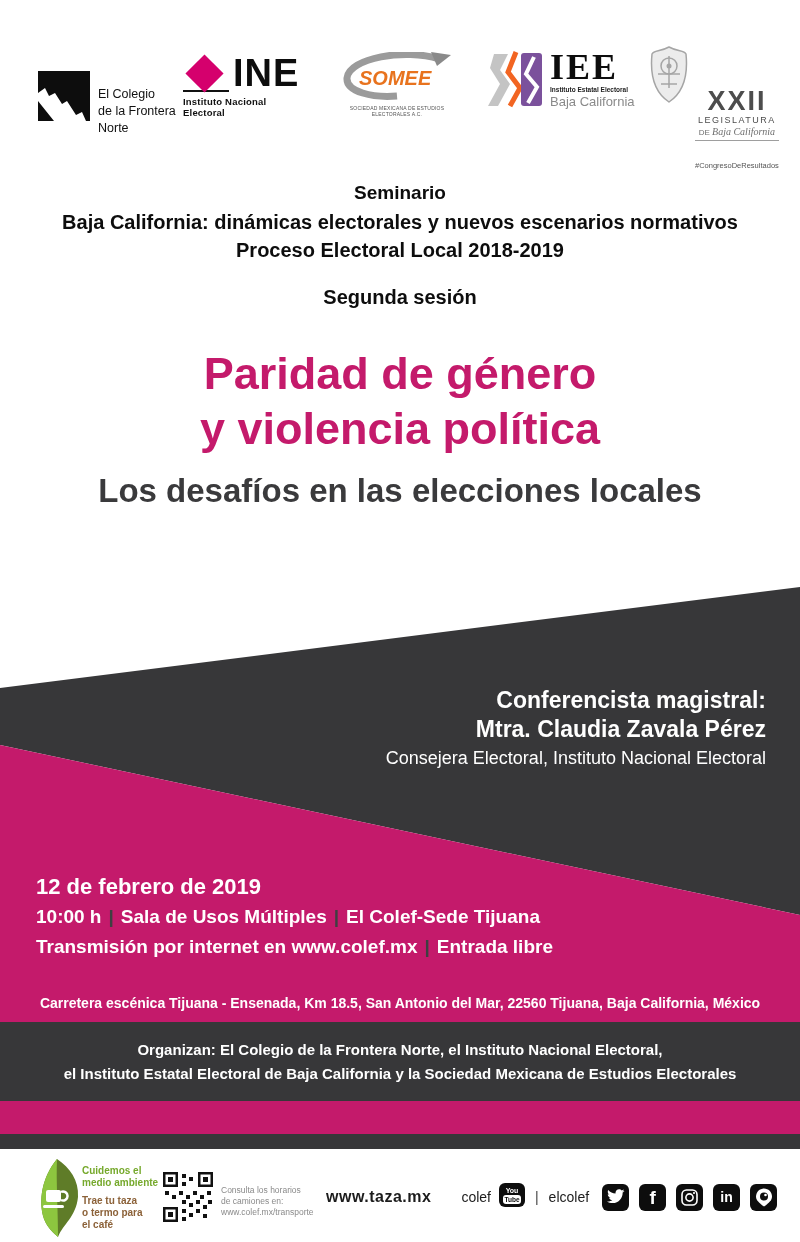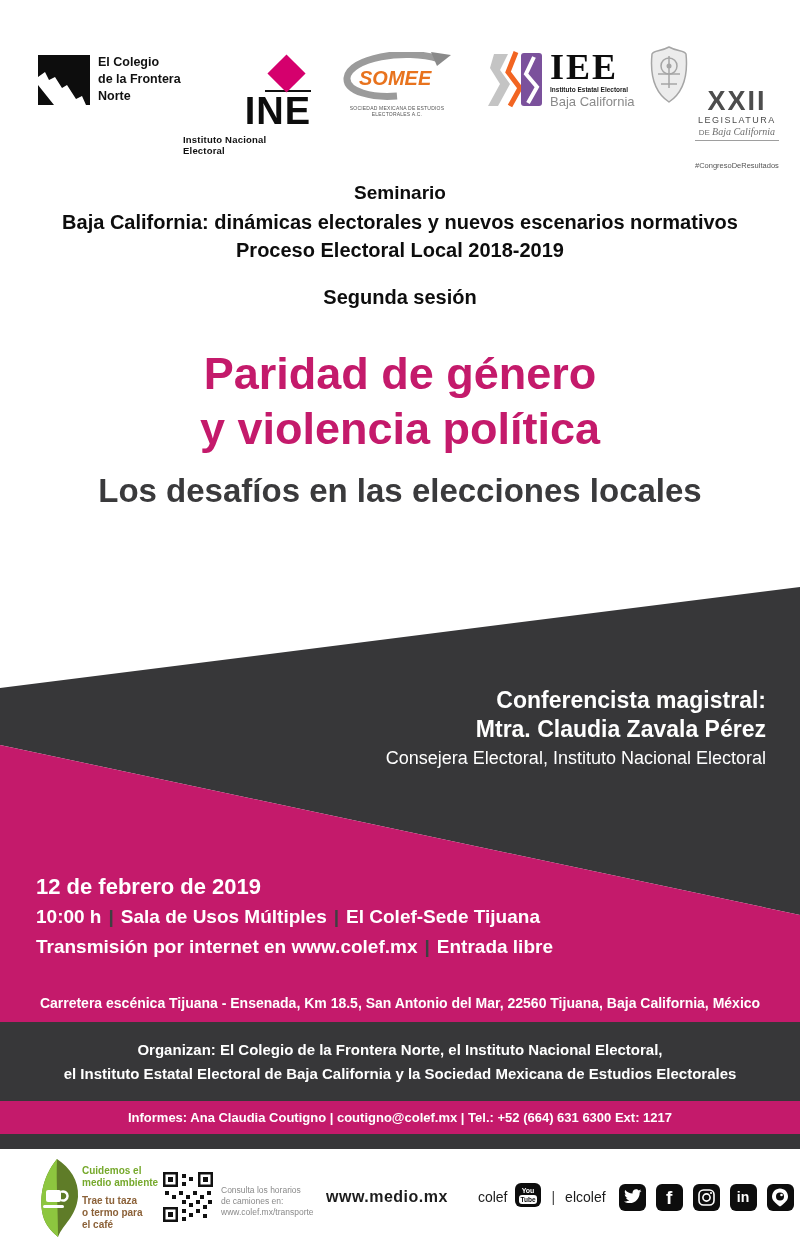--- a/index.html
+++ b/index.html
@@ -13,23 +13,23 @@
   body{font-family:"Liberation Sans", sans-serif;}
   .poster{position:relative;width:800px;height:1242px;background:#fff;overflow:hidden;}
 
   
   .bg-svg{position:absolute;left:0;top:0;z-index:0;}
 
   
   .logos{position:absolute;left:0;top:0;width:800px;height:130px;z-index:2;}
   .logo{position:absolute;}
   .colef-logo{left:38px;top:54px;display:flex;align-items:center;}
-  .colef-text{margin-left:8px;font-size:12.5px;font-weight:bold;color:#111;line-height:17px;}
+  .colef-text{margin-left:8px;font-size:12.5px;font-weight:normal;color:#111;line-height:17px;margin-top:32px;}
   .ine-logo{left:183px;top:54px;width:128px;}
-  .ine-row{display:flex;align-items:flex-end;flex-direction:column;}
+  .ine-row{display:flex;align-items:flex-end;}
   .ine-diamond-wrap{width:46px;height:38px;position:relative;border-bottom:2px solid #111;}
   .ine-diamond{position:absolute;left:8px;top:6px;width:27px;height:27px;background:#D5006D;transform:rotate(45deg);}
   .ine-acronym{font-size:38px;font-weight:bold;color:#0d0d0d;line-height:38px;letter-spacing:1px;margin-left:4px;}
   .ine-caption{margin-top:4px;font-size:9.5px;font-weight:bold;color:#111;letter-spacing:0.2px;}
   .somee-logo{left:335px;top:52px;width:128px;}
   .somee-caption{margin-top:1px;font-size:5px;color:#555;letter-spacing:0.2px;text-align:center;width:124px;}
   .iee-logo{left:488px;top:50px;display:flex;}
   .iee-right{margin-left:6px;}
   .iee-acronym{font-family:"Liberation Serif", serif;font-weight:bold;font-size:36px;line-height:34px;color:#0d0d0d;letter-spacing:2px;}
   .iee-cap1{font-size:6.5px;font-weight:bold;color:#222;margin-top:2px;}
@@ -192,23 +192,20 @@
   <div class="event">
     <div class="event-date">12 de febrero de 2019</div>
     <div class="event-line"><span>10:00 h</span><span class="sep">|</span><span>Sala de Usos Múltiples</span><span class="sep">|</span><span>El Colef-Sede Tijuana</span></div>
     <div class="event-line"><span>Transmisión por internet en www.colef.mx</span><span class="sep">|</span><span>Entrada libre</span></div>
   </div>
   <div class="address">Carretera escénica Tijuana - Ensenada, Km 18.5, San Antonio del Mar, 22560 Tijuana, Baja California, México</div>
 
   <div class="organizers">
     <div>Organizan: El Colegio de la Frontera Norte, el Instituto Nacional Electoral,</div>
     <div>el Instituto Estatal Electoral de Baja California  y la Sociedad Mexicana de Estudios Electorales</div>
-  </div>
-  <div class="contact">
-    <div>Informes: Ana Claudia Coutigno | coutigno@colef.mx | Tel.: +52 (664) 631 6300 Ext: 1217</div>
   </div>
 
   <div class="footer">
 
     <div class="leaf-wrap">
       <svg width="44" height="82" viewBox="0 0 44 82">
         <path d="M21,2 C34,11 43,23 42,40 C40,60 27,67 22,80 C18,76 12,72 8,62 C2,44 6,20 21,2 Z" fill="#5F7C28"></path>
         <path d="M21,2 C6,20 2,44 8,62 C12,72 18,76 22,80 C22,50 20,25 21,2 Z" fill="#8DC63F"></path>
         <rect x="10" y="33" width="15" height="12" rx="2" fill="#ffffff"></rect>
         <path d="M25,35 a4.5,4.5 0 1 1 0,8" fill="none" stroke="#ffffff" stroke-width="2.5"></path>
@@ -267,21 +264,21 @@
         </g>
       </svg>
     </div>
     <div class="transport">
       <div>Consulta los horarios</div>
       <div>de camiones en:</div>
       <div>www.colef.mx/transporte</div>
     </div>
 
     <div class="footer-row">
-      <span class="website">www.medio.mx</span>
+      <span class="website">www.taza.mx</span>
       <span class="handle handle-yt">colef</span>
       <span class="yt-icon">
         <svg width="26" height="24" viewBox="0 0 26 24">
           <rect width="26" height="24" rx="6" fill="#0d0d0d"></rect>
           <text x="13" y="10" text-anchor="middle" font-family="Liberation Sans, sans-serif" font-weight="bold" font-size="7" fill="#ffffff">You</text>
           <rect x="4" y="12" width="18" height="9" rx="3" fill="#ffffff"></rect>
           <text x="13" y="19" text-anchor="middle" font-family="Liberation Sans, sans-serif" font-weight="bold" font-size="6.5" fill="#0d0d0d">Tube</text>
         </svg>
       </span>
       <span class="soc-sep">|</span>

